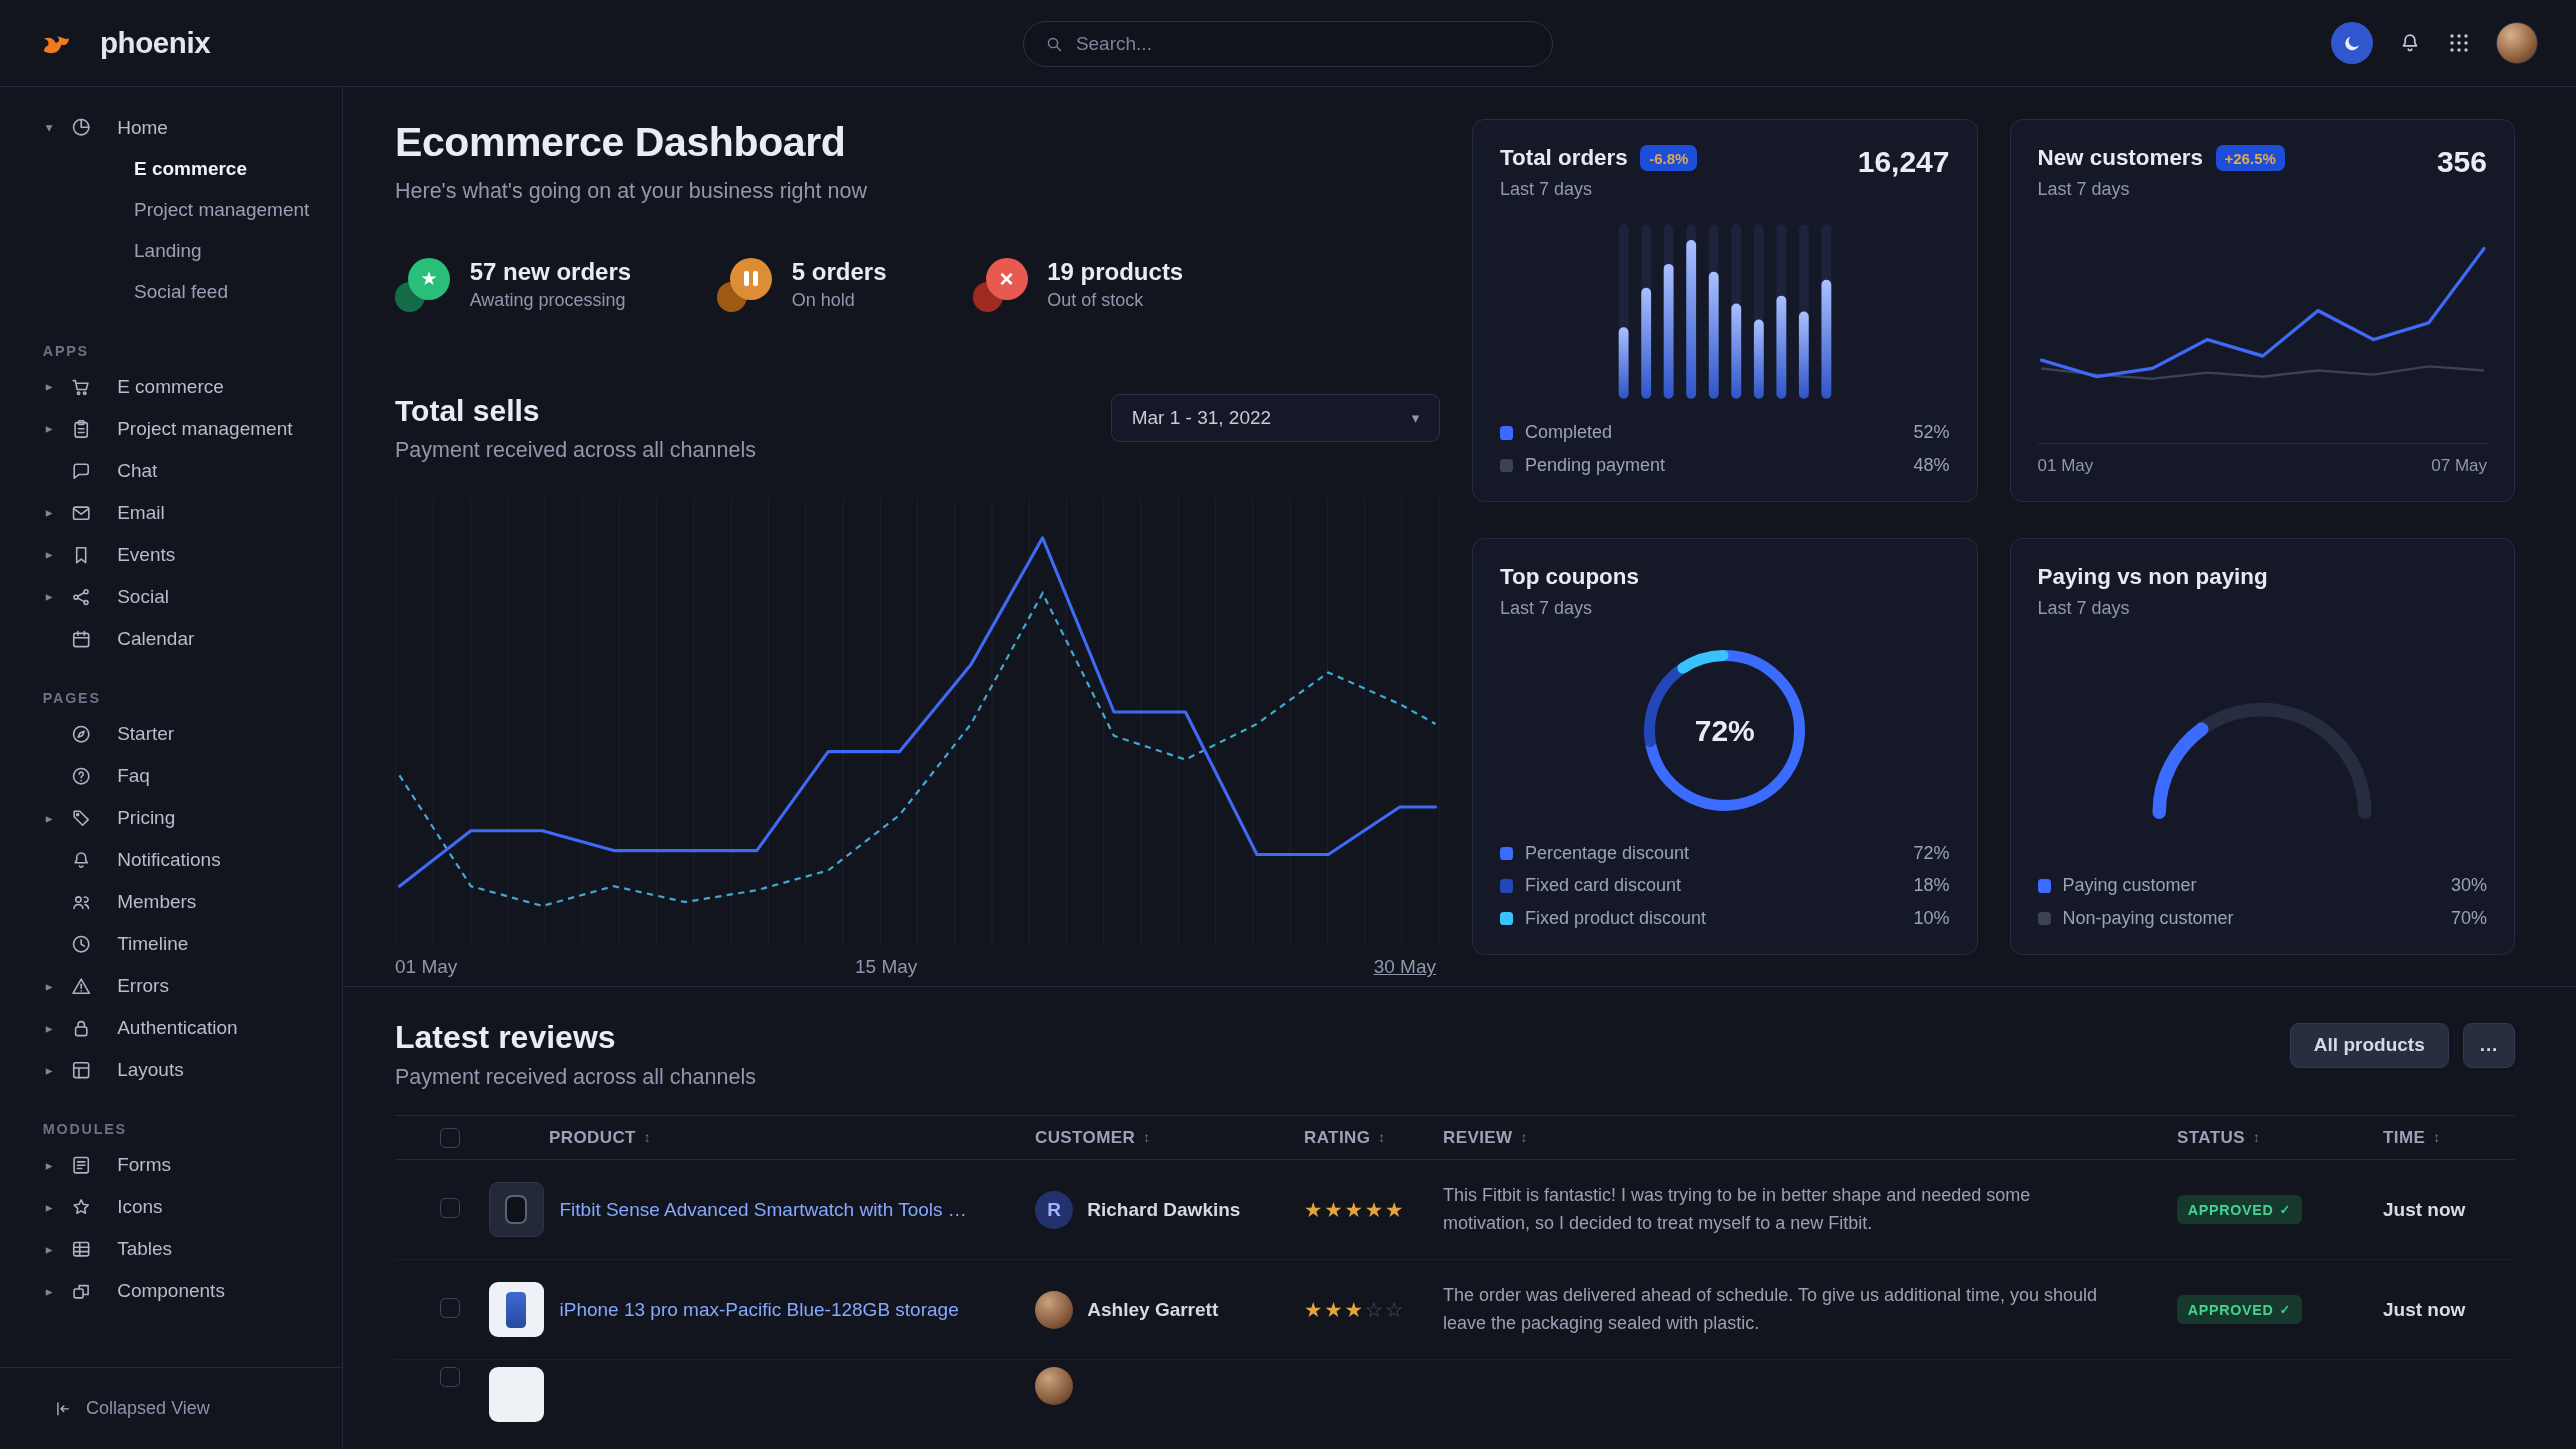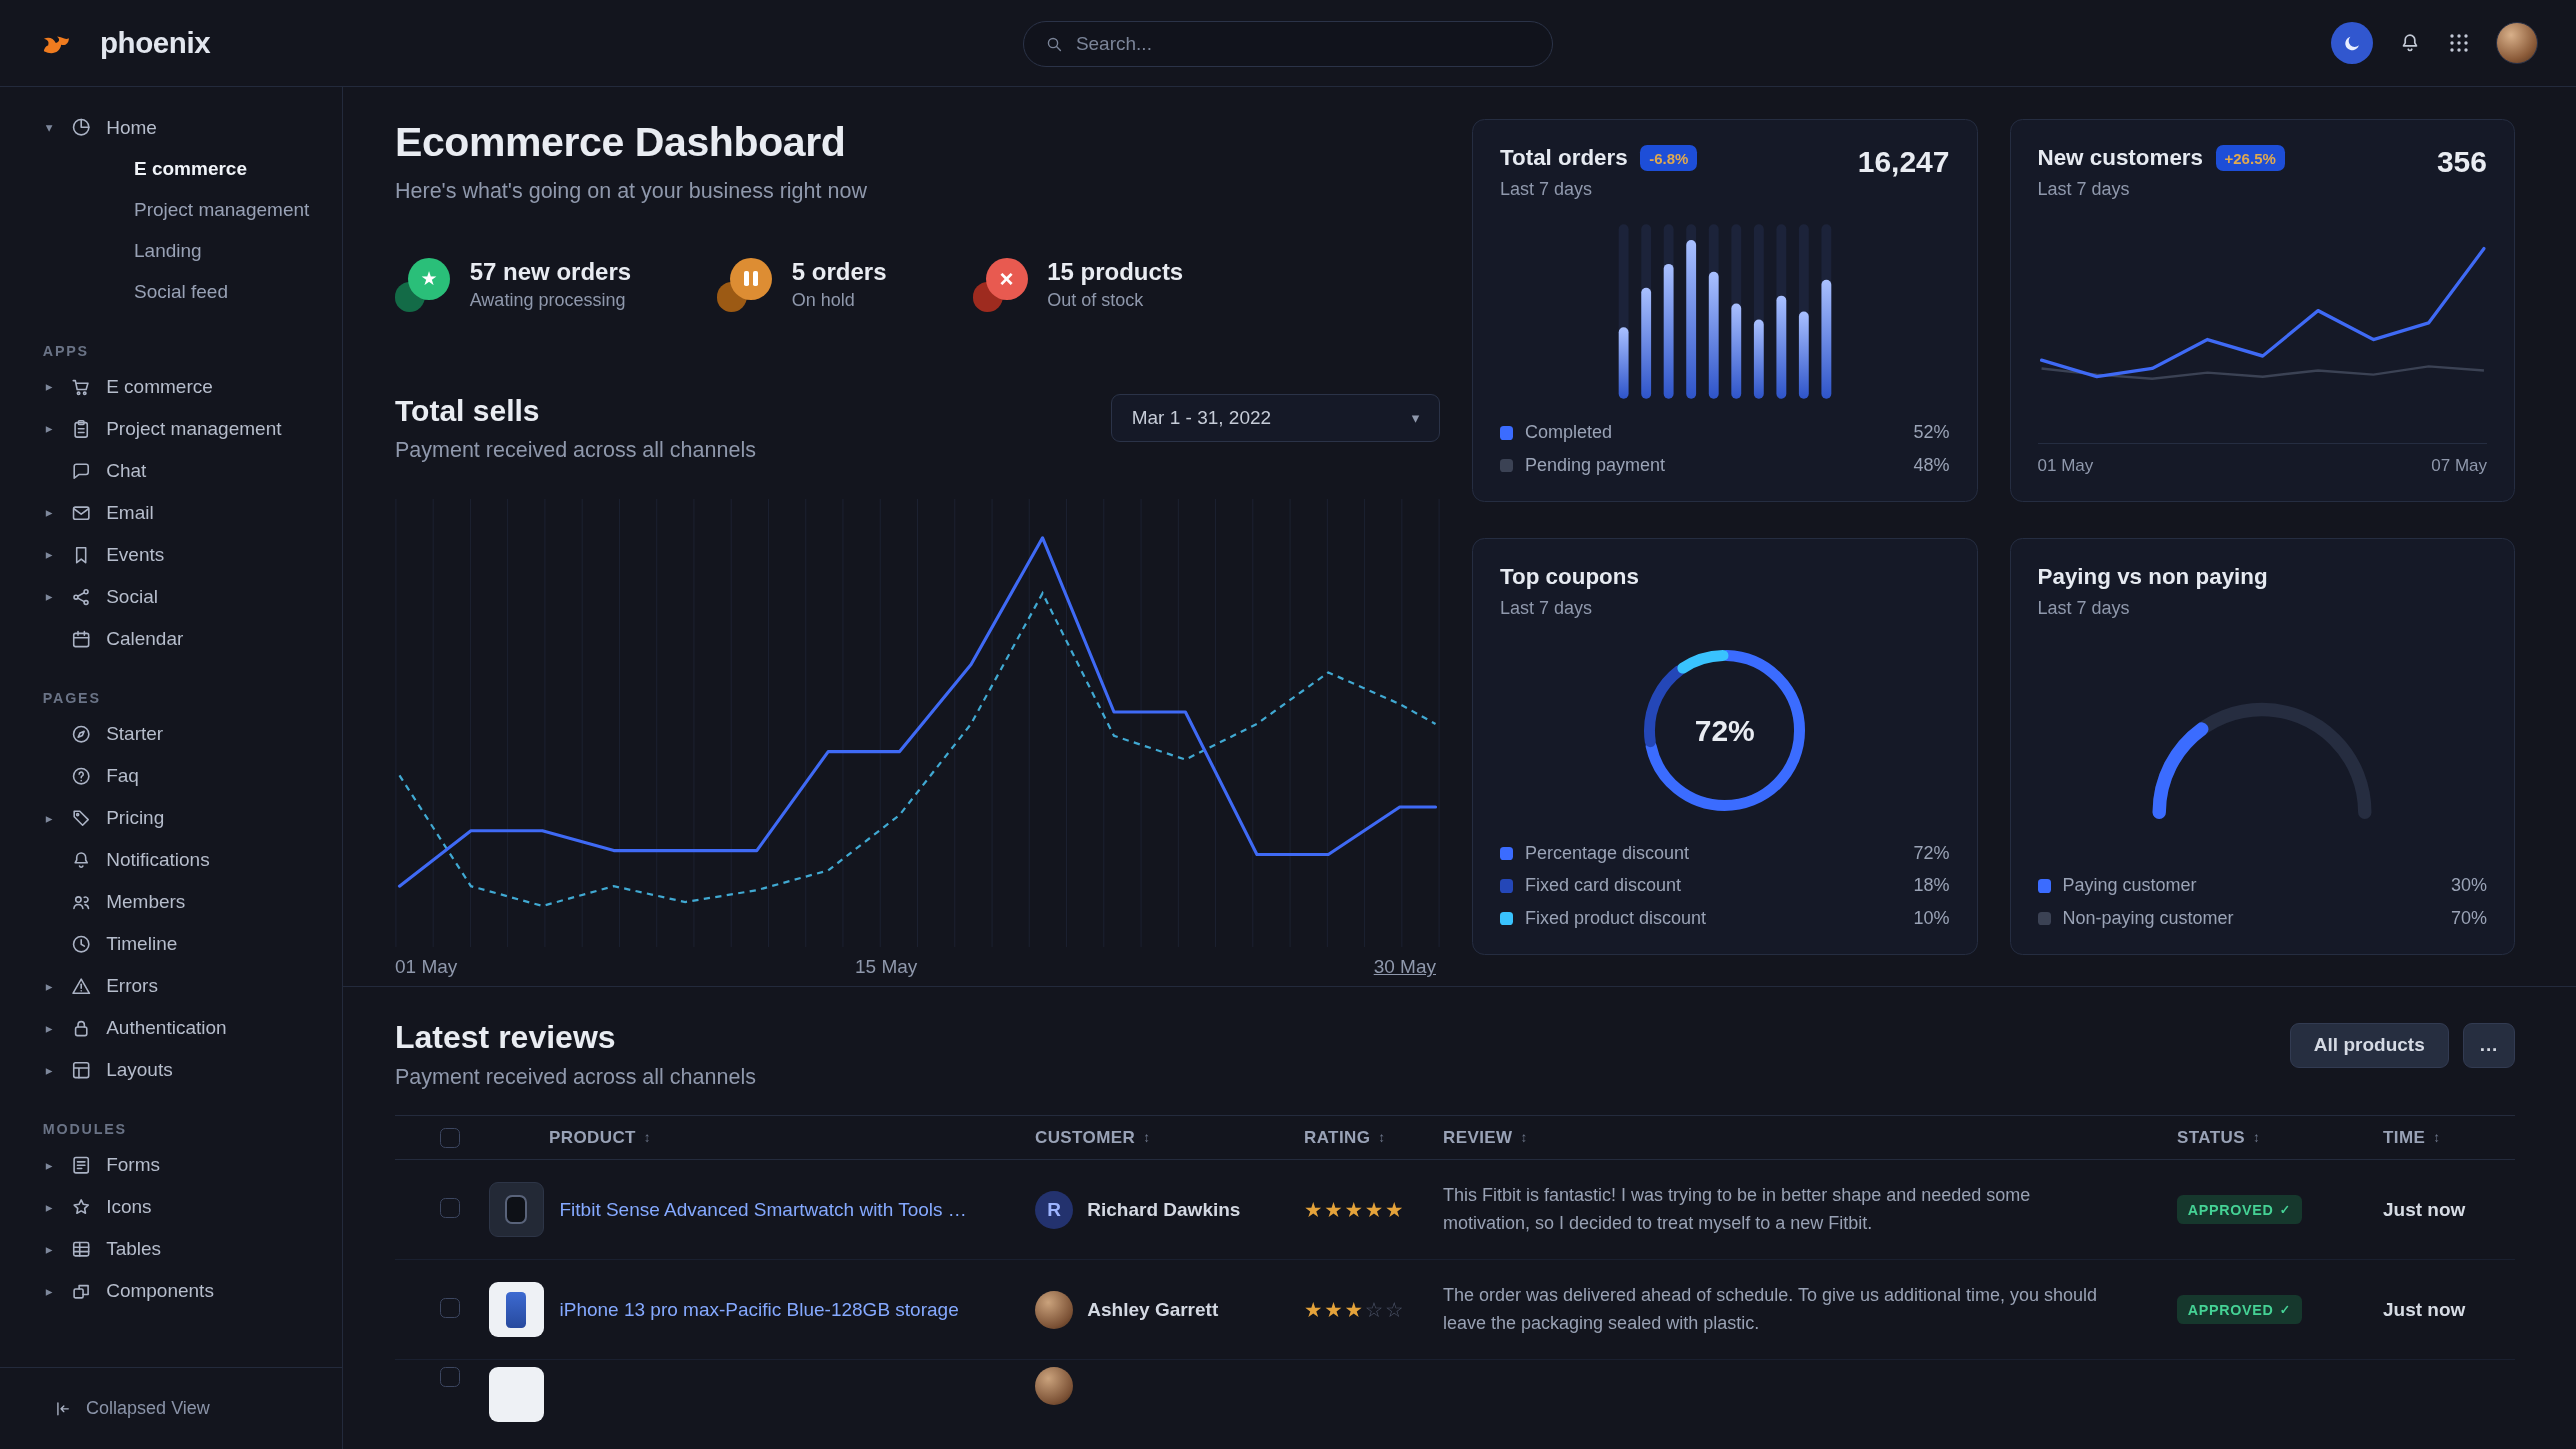--- a/index.html
+++ b/index.html
@@ -35,21 +35,21 @@
             border:1.8px solid #2a3146; cursor:pointer; }
 
   
   .layout { display:flex; height:1362px; }
   .sidebar { width:343px; border-right:0.9px solid #232a3c; display:flex; flex-direction:column;
              padding-top:19.7px; }
   .nav { padding:0 23px 0 41px; flex:1; overflow:hidden; }
   .nav-item { height:42px; display:flex; align-items:center; gap:13.4px; cursor:pointer;
               color:#b6bdcc; font-size:19px; }
   .nav-item .caret { width:16px; font-size:13.4px; color:#7e889c; text-align:center; flex:none; }
-  .nav-item .lbl { white-space:nowrap; }
+  .nav-item .lbl { white-space:nowrap;margin-left:11px; }
   .sub { }
   .sub-item { height:41px; display:flex; align-items:center; padding-left:93px;
               font-size:19px; color:#98a1b5; cursor:pointer; white-space:nowrap; }
   .sub-item.active { color:#f0f3f8; font-weight:700; }
   .section-label { margin:30px 0 7.2px 1.8px; font-size:14.3px; font-weight:700; letter-spacing:1.8px;
                    color:#6a7386; }
   .collapse-bar { border-top:0.9px solid #232a3c; height:82px; display:flex; align-items:center;
                   gap:13.4px; padding-left:53px; color:#8a93a8; font-size:18px; cursor:pointer; }
   .collapse-bar .ic { width:19.7px; height:19.7px; }
 
@@ -537,21 +537,21 @@
                 <div class="stat-sub">On hold</div>
               </span>
             </div>
             <div class="stat">
               <span class="splat" style="--mn:#e85a50;--dk:#9e2b1f">
                 <span class="bubble">
                     <span class="glyph x">×</span>
                   </span>
               </span>
               <span class="stat-text">
-                <div class="stat-title">15 products</div>
+                <div class="stat-title">19 products</div>
                 <div class="stat-sub">Out of stock</div>
               </span>
             </div>
           </div>
 
           <div class="ts-header">
             <div>
               <h2>Total sells</h2>
               <div class="sub">Payment received across all channels</div>
             </div>

